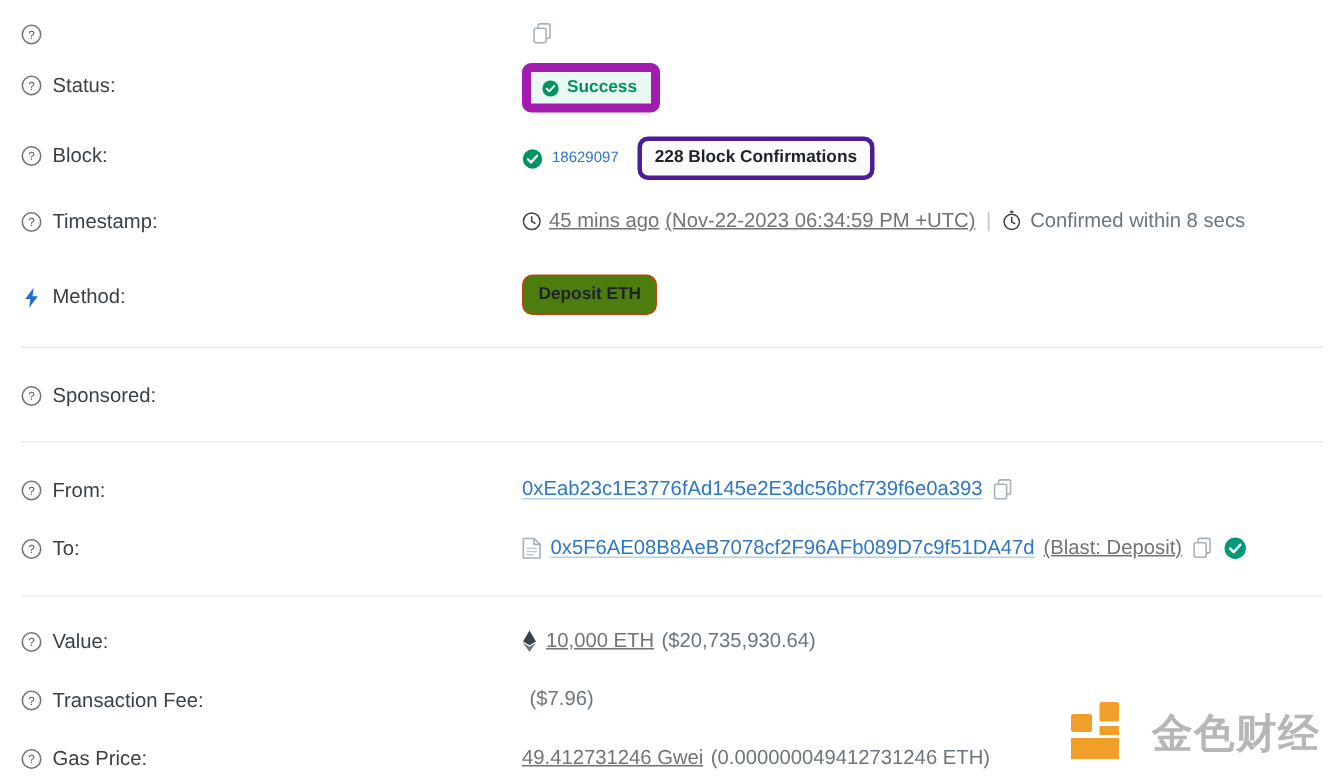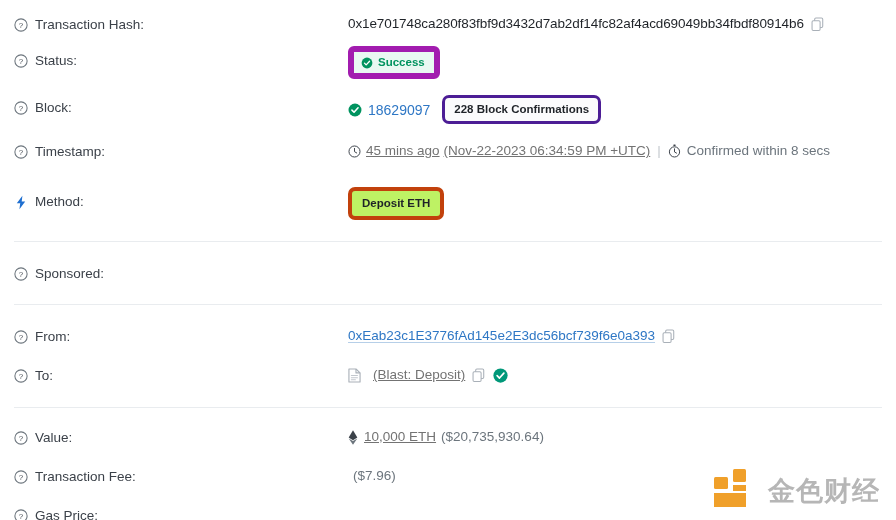--- a/index.html
+++ b/index.html
@@ -83,22 +83,22 @@
     border-radius: 7px;
     padding: 5px 9px;
     font-size: 11.5px;
     font-weight: bold;
     line-height: 13px;
     white-space: nowrap;
   }
   .badge-method {
     display: inline-flex;
     align-items: center;
-    background: #bef264;
-    border: 4px solid #c2410c;
+    background: #4d7c0f;
+    border: 1px solid #c2410c;
     color: #1f2328;
     border-radius: 7px;
     padding: 6px 10px;
     font-size: 11.5px;
     font-weight: bold;
     line-height: 13px;
     white-space: nowrap;
   }
 
   
@@ -159,24 +159,22 @@
 <div class="page">
 
   <div class="row" style="padding-top:15px;">
     <div class="label-cell">
       <span class="help-icon">
         <svg width="14" height="14" viewBox="0 0 16 16">
             <circle cx="8" cy="8" r="7" fill="none" stroke="#6c757d" stroke-width="1.2"></circle>
             <text x="8" y="11.4" font-size="9" font-family="Liberation Sans, sans-serif" fill="#4a5158" text-anchor="middle">?</text>
           </svg>
       </span>
-      <span>Transaction Hash:</span>
-    </div>
-    <div class="value-cell">
-      <span class="mono-hash">0x1e701748ca280f83fbf9d3432d7ab2df14fc82af4acd69049bb34fbdf80914b6</span>
+    </div>
+    <div class="value-cell">
       <span class="icn gap7">
         <svg width="14" height="15" viewBox="0 0 16 17">
             <rect x="4.2" y="1" width="9.2" height="11" rx="1.4" fill="none" stroke="#a9b0b8" stroke-width="1.2"></rect>
             <rect x="1.2" y="4.3" width="9.2" height="11" rx="1.4" fill="#ffffff" stroke="#a9b0b8" stroke-width="1.2"></rect>
           </svg>
       </span>
     </div>
   </div>
 
   <div class="row" style="padding-top:12px;">
@@ -212,21 +210,21 @@
       </span>
       <span>Block:</span>
     </div>
     <div class="value-cell">
       <span class="icn gapr6">
         <svg width="14" height="14" viewBox="0 0 16 16">
             <circle cx="8" cy="8" r="7.4" fill="#00935f"></circle>
             <path d="M4.5 8.2 L6.9 10.6 L11.5 5.5" fill="none" stroke="#ffffff" stroke-width="1.8" stroke-linecap="round" stroke-linejoin="round"></path>
           </svg>
       </span>
-      <a class="link" href="#" style="font-size:14px;">18629097</a>
+      <a class="link" href="#" style="font-size:10px;">18629097</a>
       <span class="badge-neutral" style="margin-left:12px;">228 Block Confirmations</span>
     </div>
   </div>
 
   <div class="row" style="padding-top:18px;">
     <div class="label-cell">
       <span class="help-icon">
         <svg width="14" height="14" viewBox="0 0 16 16">
             <circle cx="8" cy="8" r="7" fill="none" stroke="#6c757d" stroke-width="1.2"></circle>
             <text x="8" y="11.4" font-size="9" font-family="Liberation Sans, sans-serif" fill="#4a5158" text-anchor="middle">?</text>
@@ -318,20 +316,21 @@
       <span>To:</span>
     </div>
     <div class="value-cell">
       <span class="icn gapr6">
         <svg width="13" height="15" viewBox="0 0 14 16">
             <path d="M1 1 H8.6 L13 5.2 V15 H1 Z" fill="#ffffff" stroke="#a9b0b8" stroke-width="1.2" stroke-linejoin="round"></path>
             <path d="M8.6 1 V5.2 H13" fill="none" stroke="#a9b0b8" stroke-width="1.2" stroke-linejoin="round"></path>
             <path d="M3.6 8 H10.2 M3.6 10.4 H10.2 M3.6 12.6 H8" stroke="#c3c8ce" stroke-width="1.1" stroke-linecap="round"></path>
           </svg>
       </span>
+      <a class="link-addr" href="#">0x5F6AE08B8AeB7078cf2F96AFb089D7c9f51DA47d</a>
       <span class="plain" style="margin-left:6px;">(Blast: Deposit)</span>
       <span class="icn gap7">
         <svg width="14" height="15" viewBox="0 0 16 17">
             <rect x="4.2" y="1" width="9.2" height="11" rx="1.4" fill="none" stroke="#a9b0b8" stroke-width="1.2"></rect>
             <rect x="1.2" y="4.3" width="9.2" height="11" rx="1.4" fill="#ffffff" stroke="#a9b0b8" stroke-width="1.2"></rect>
           </svg>
       </span>
       <span class="icn gap7">
         <svg width="15" height="15" viewBox="0 0 16 16">
             <circle cx="8" cy="8" r="7.6" fill="#009879"></circle>
@@ -382,20 +381,24 @@
 
   <div class="row" style="padding-top:20px;">
     <div class="label-cell">
       <span class="help-icon">
         <svg width="14" height="14" viewBox="0 0 16 16">
             <circle cx="8" cy="8" r="7" fill="none" stroke="#6c757d" stroke-width="1.2"></circle>
             <text x="8" y="11.4" font-size="9" font-family="Liberation Sans, sans-serif" fill="#4a5158" text-anchor="middle">?</text>
           </svg>
       </span>
       <span>Gas Price:</span>
+    </div>
+    <div class="value-cell">
+      <span class="plain">49.412731246 Gwei</span>
+      <span class="muted" style="margin-left:5px;">(0.000000049412731246 ETH)</span>
     </div>
   </div>
 
   <div class="watermark">
     <span>
       <svg width="46" height="40" viewBox="0 0 46 40">
         <rect x="1" y="9" width="14" height="12" rx="1.5" fill="#f0a02a"></rect>
         <rect x="20" y="1" width="13" height="13" rx="1.5" fill="#f0a02a"></rect>
         <path d="M1 25 H33 V39 H1 Z" fill="#f0a02a"></path>
         <rect x="20" y="17" width="13" height="6" fill="#f0a02a"></rect>

